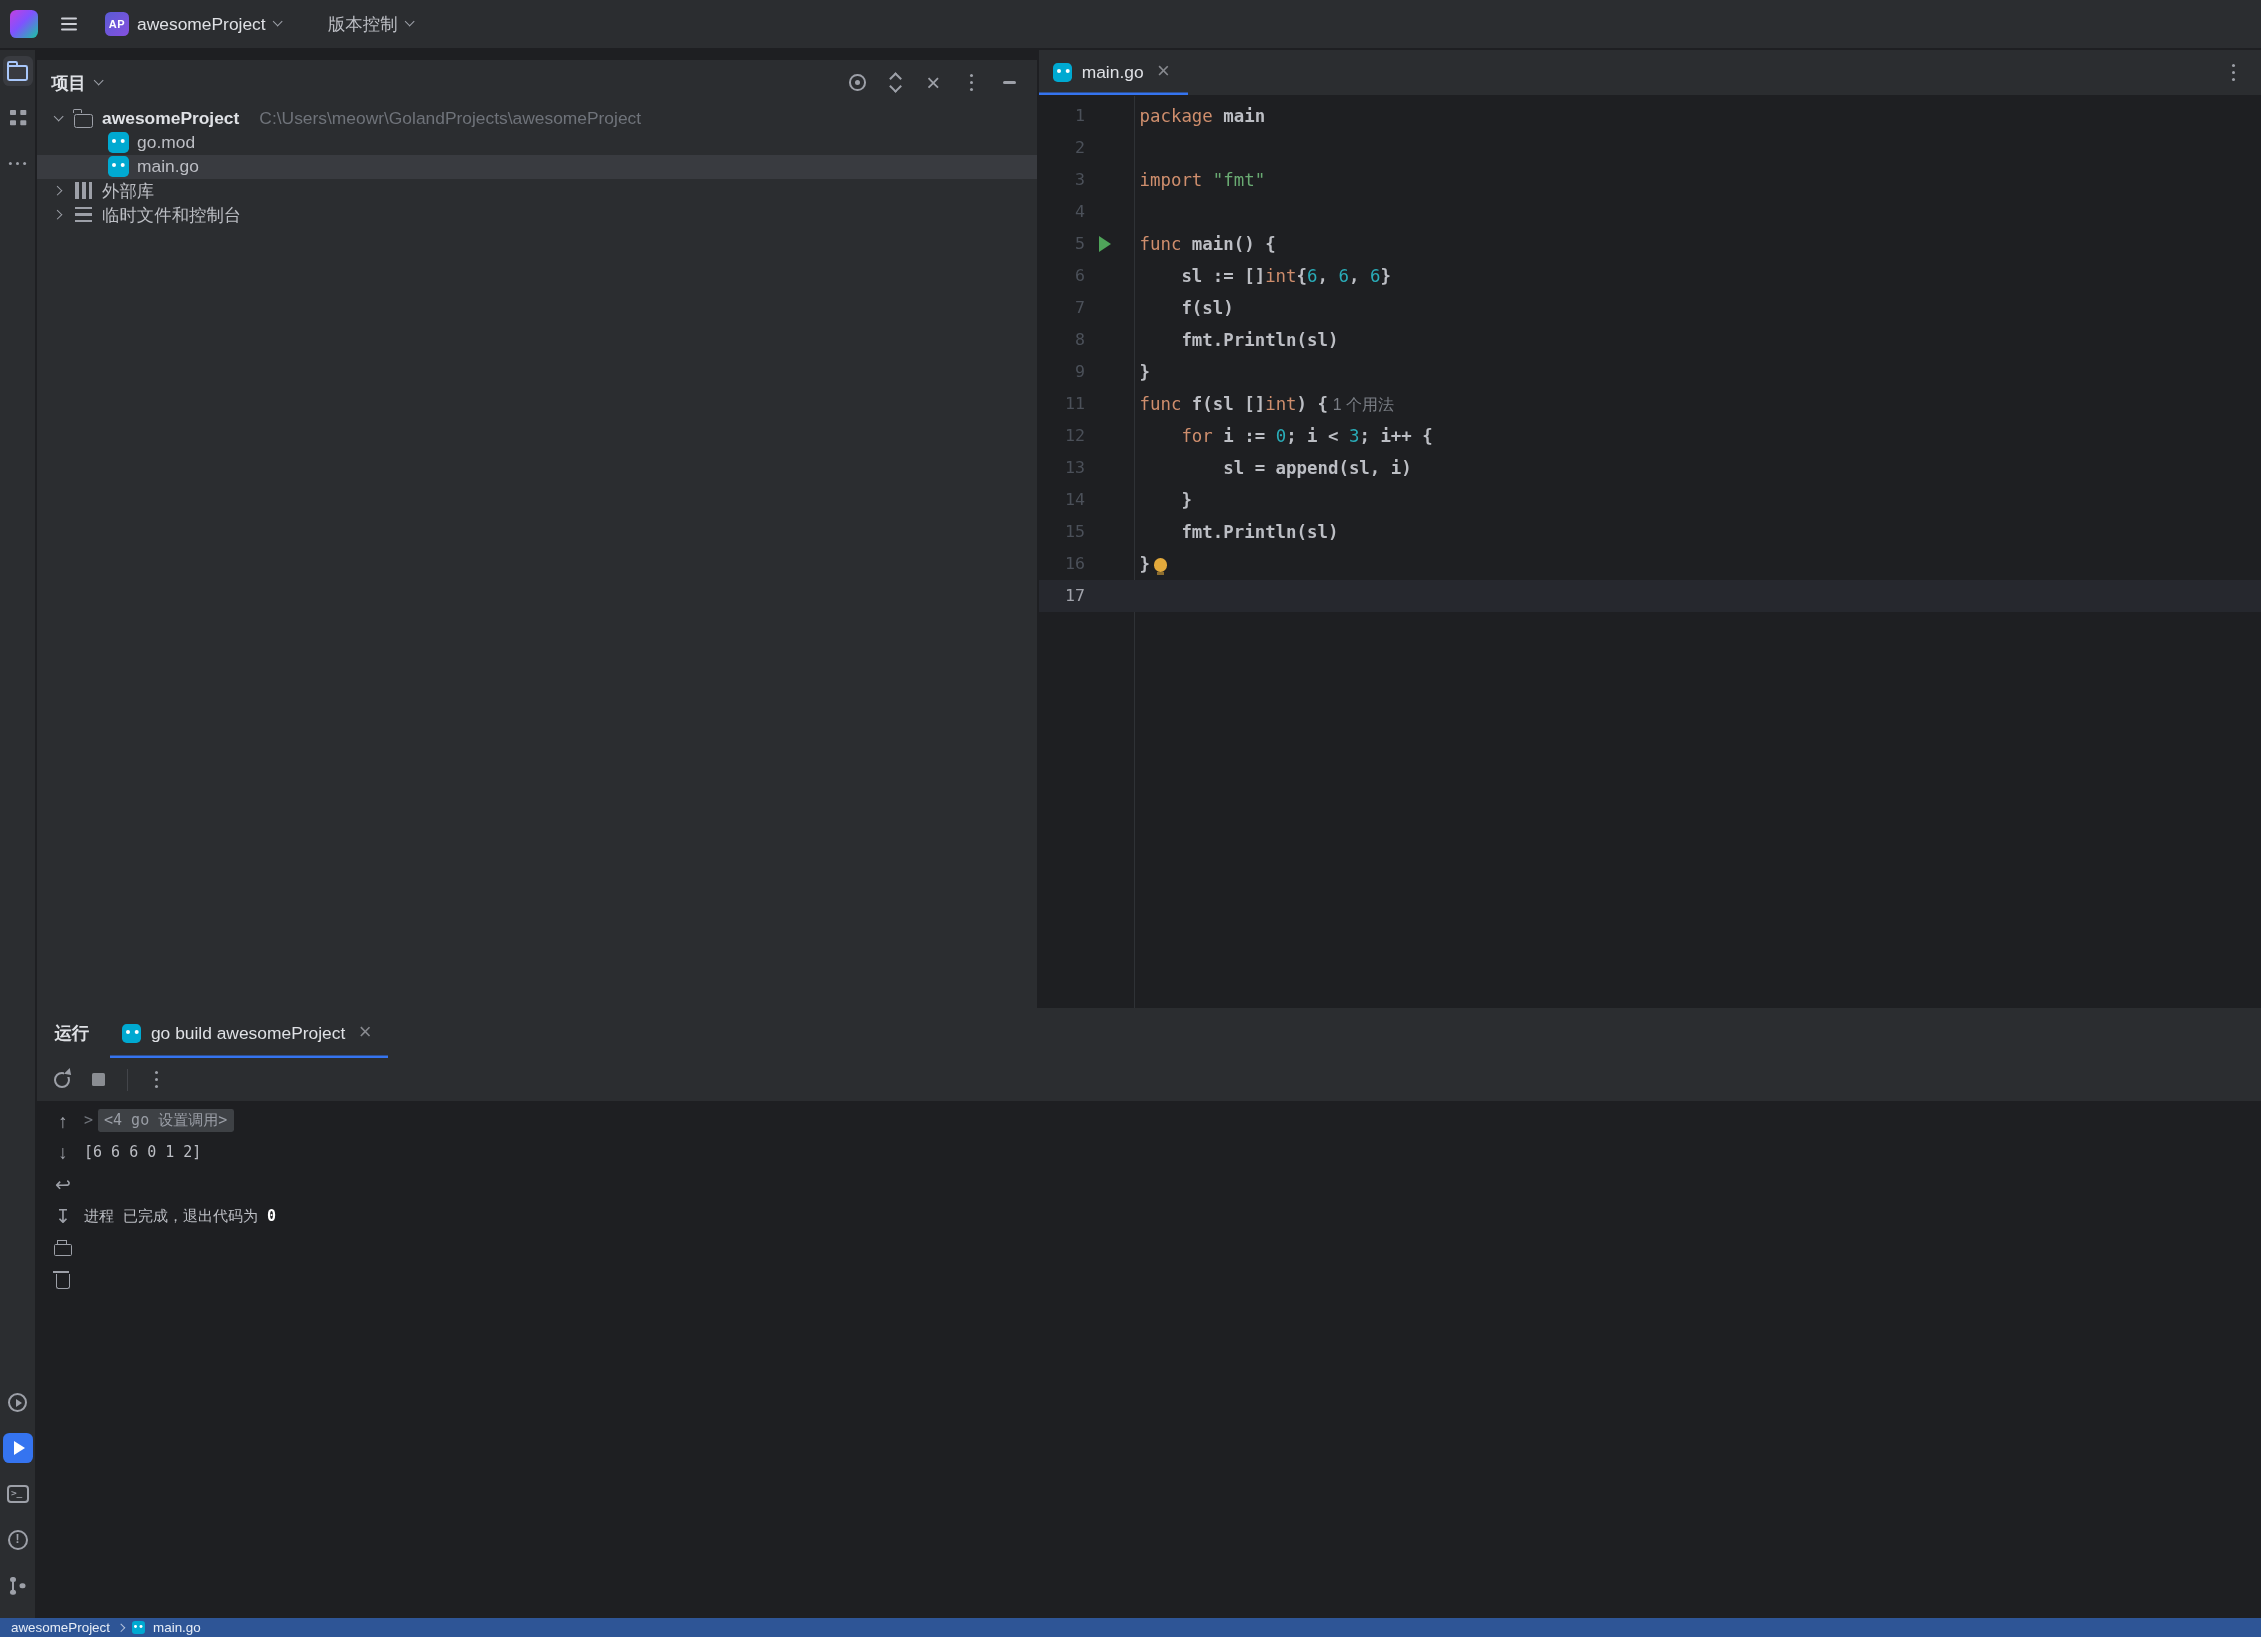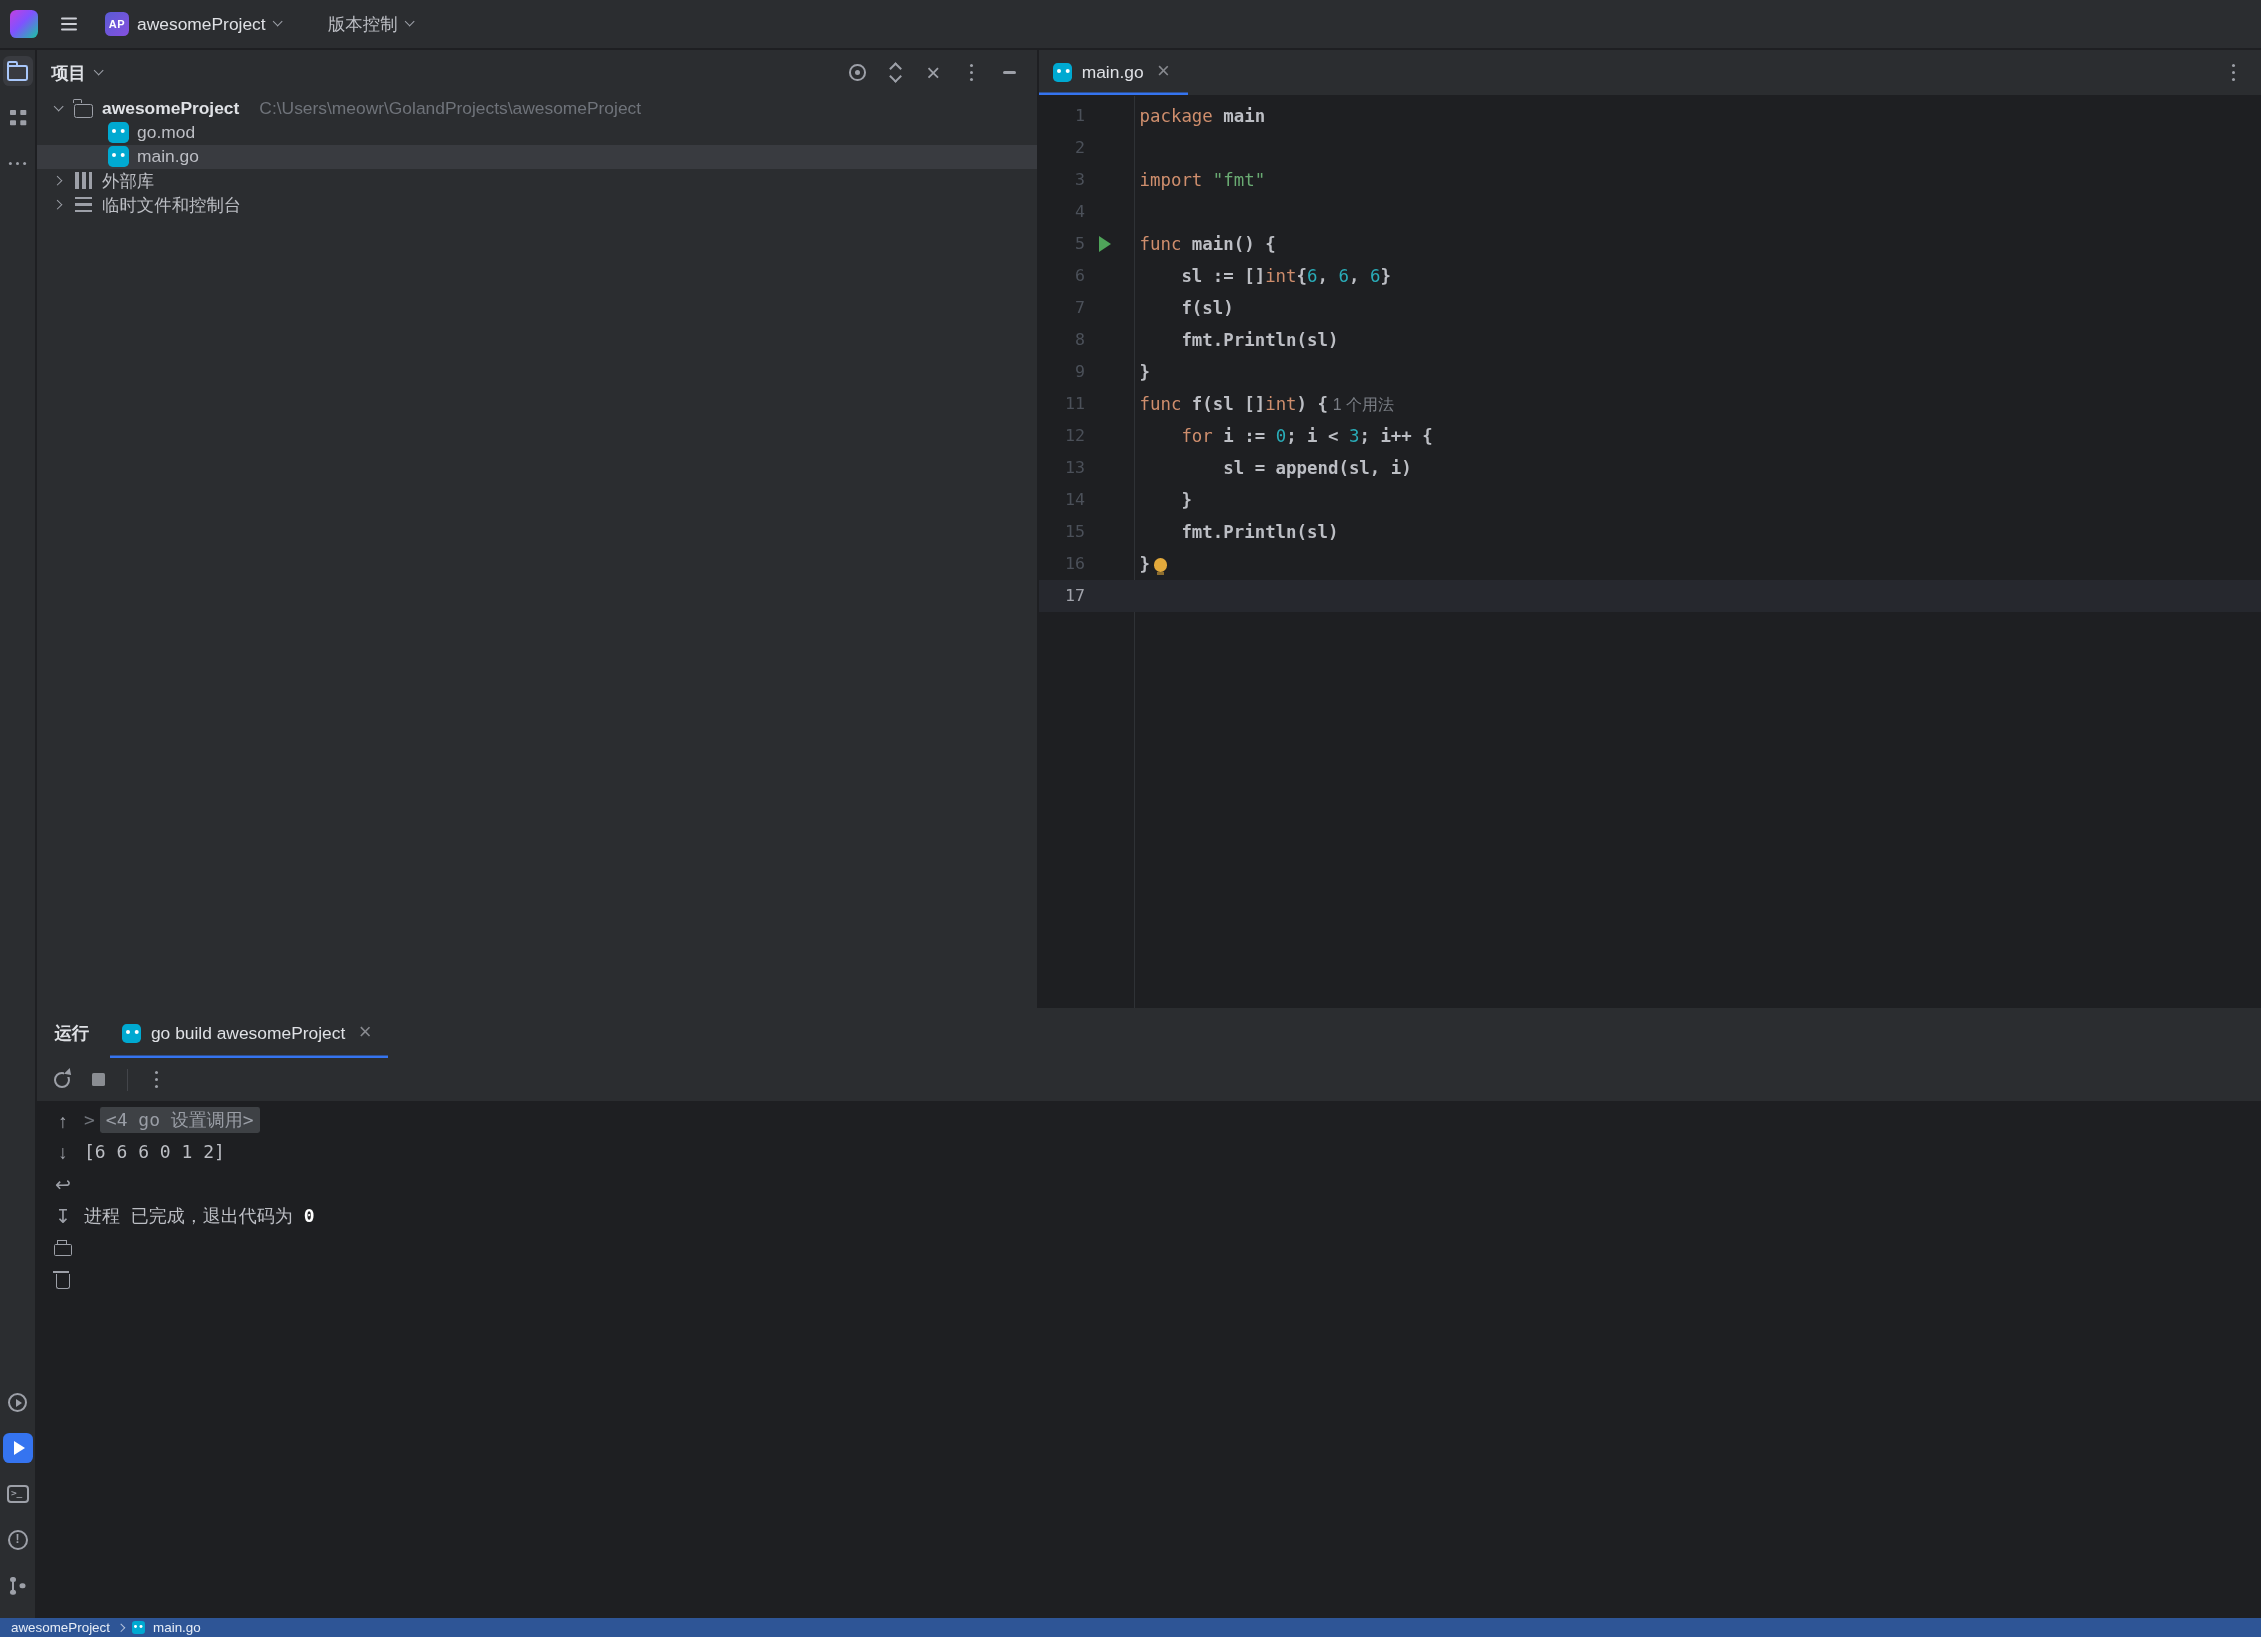--- a/index.html
+++ b/index.html
@@ -51,21 +51,21 @@
         color:#9DA0A8;font-family:"DejaVu Sans Mono",monospace;}
   .icn-prob{width:20px;height:20px;border:2px solid #9DA0A8;border-radius:50%;position:relative;box-sizing:border-box;}
   .icn-prob::before{content:"!";position:absolute;left:0;right:0;top:0px;text-align:center;
         font-size:12px;font-weight:bold;color:#9DA0A8;}
   .icn-branch{position:relative;width:17.4px;height:19px;}
   .icn-branch::before{content:"";position:absolute;left:1.6px;top:0;width:5.5px;height:5.5px;border-radius:50%;
         background:#9DA0A8;box-shadow:0 12.7px 0 #9DA0A8,9.5px 6.3px 0 #9DA0A8;}
   .icn-branch::after{content:"";position:absolute;left:3.6px;top:5.5px;width:2px;height:8px;background:#9DA0A8;}
 
   
-  #project-panel{position:absolute;left:37px;top:50px;width:1001px;height:1018px;background:#2B2D30;
+  #project-panel{position:absolute;left:37px;top:60px;width:1001px;height:1018px;background:#2B2D30;
                  border-right:0.8px solid #1E1F22;box-sizing:border-box;}
   .pp-header{height:45px;display:flex;align-items:center;padding:0 14.2px;}
   .pp-title{font-size:17.4px;font-weight:600;color:#DFE1E5;margin-right:9.5px;}
   .pp-chv{width:6.3px;height:6.3px;border-right:1.6px solid #9DA0A8;border-bottom:1.6px solid #9DA0A8;transform:rotate(45deg);margin-top:-3.2px;}
   .pp-icons{margin-left:auto;display:flex;align-items:center;gap:11px;}
   .hbtn{width:27px;height:27px;display:flex;align-items:center;justify-content:center;border-radius:4.7px;}
   .icn-target{width:16.6px;height:16.6px;border:2px solid #9DA0A8;border-radius:50%;position:relative;box-sizing:border-box;}
   .icn-target::before{content:"";position:absolute;left:3.6px;top:3.6px;width:5.5px;height:5.5px;border-radius:50%;background:#9DA0A8;}
   .icn-expand{position:relative;width:19px;height:20.6px;}
   .icn-expand::before,.icn-expand::after{content:"";position:absolute;left:5.5px;width:7.1px;height:7.1px;
@@ -144,21 +144,21 @@
   .g-up::before{content:"↑";font-size:19px;}
   .g-down::before{content:"↓";font-size:19px;}
   .g-wrap::before{content:"↩";font-size:19px;}
   .g-end::before{content:"↧";font-size:19px;}
   .icn-print{width:16px;height:10.3px;border:1.7px solid #9DA0A8;border-radius:1.6px;position:relative;margin-top:4px;}
   .icn-print::before{content:"";position:absolute;top:-5.5px;left:2.4px;width:8px;height:4px;
         border:1.7px solid #9DA0A8;border-bottom:none;}
   .icn-trash{width:12px;height:13.4px;border:1.7px solid #9DA0A8;border-top:none;border-radius:0 0 2.4px 2.4px;position:relative;margin-top:3.2px;}
   .icn-trash::before{content:"";position:absolute;top:-3.2px;left:-3.6px;width:16px;height:2px;background:#9DA0A8;}
   .con-text{position:absolute;left:47px;top:3.2px;right:0;bottom:0;}
-  .con-line{height:32px;line-height:32px;font-size:18px;white-space:pre;
+  .con-line{height:32px;line-height:32px;font-size:15px;white-space:pre;
             font-family:"DejaVu Sans Mono","Liberation Mono",monospace;}
   .cp{color:#6F737A;} 
   .cc{background:#3E4145;color:#9A9EA6;padding:2.4px 6.3px;border-radius:2.4px;margin-left:4.7px;}
   .co{color:#BCBEC4;} .cx{color:#FFFFFF;font-weight:bold;}
 
   
   #statusbar{position:absolute;left:0;top:1618px;width:2261px;height:19px;background:#2E5596;
              display:flex;align-items:center;padding:0 11px;box-sizing:border-box;gap:8px;}
   .sb-text{font-size:13.4px;color:#E7EDF6;}
   .sb-chv{width:4.7px;height:4.7px;border-right:1.6px solid #B9C6DE;border-bottom:1.6px solid #B9C6DE;transform:rotate(-45deg);}

